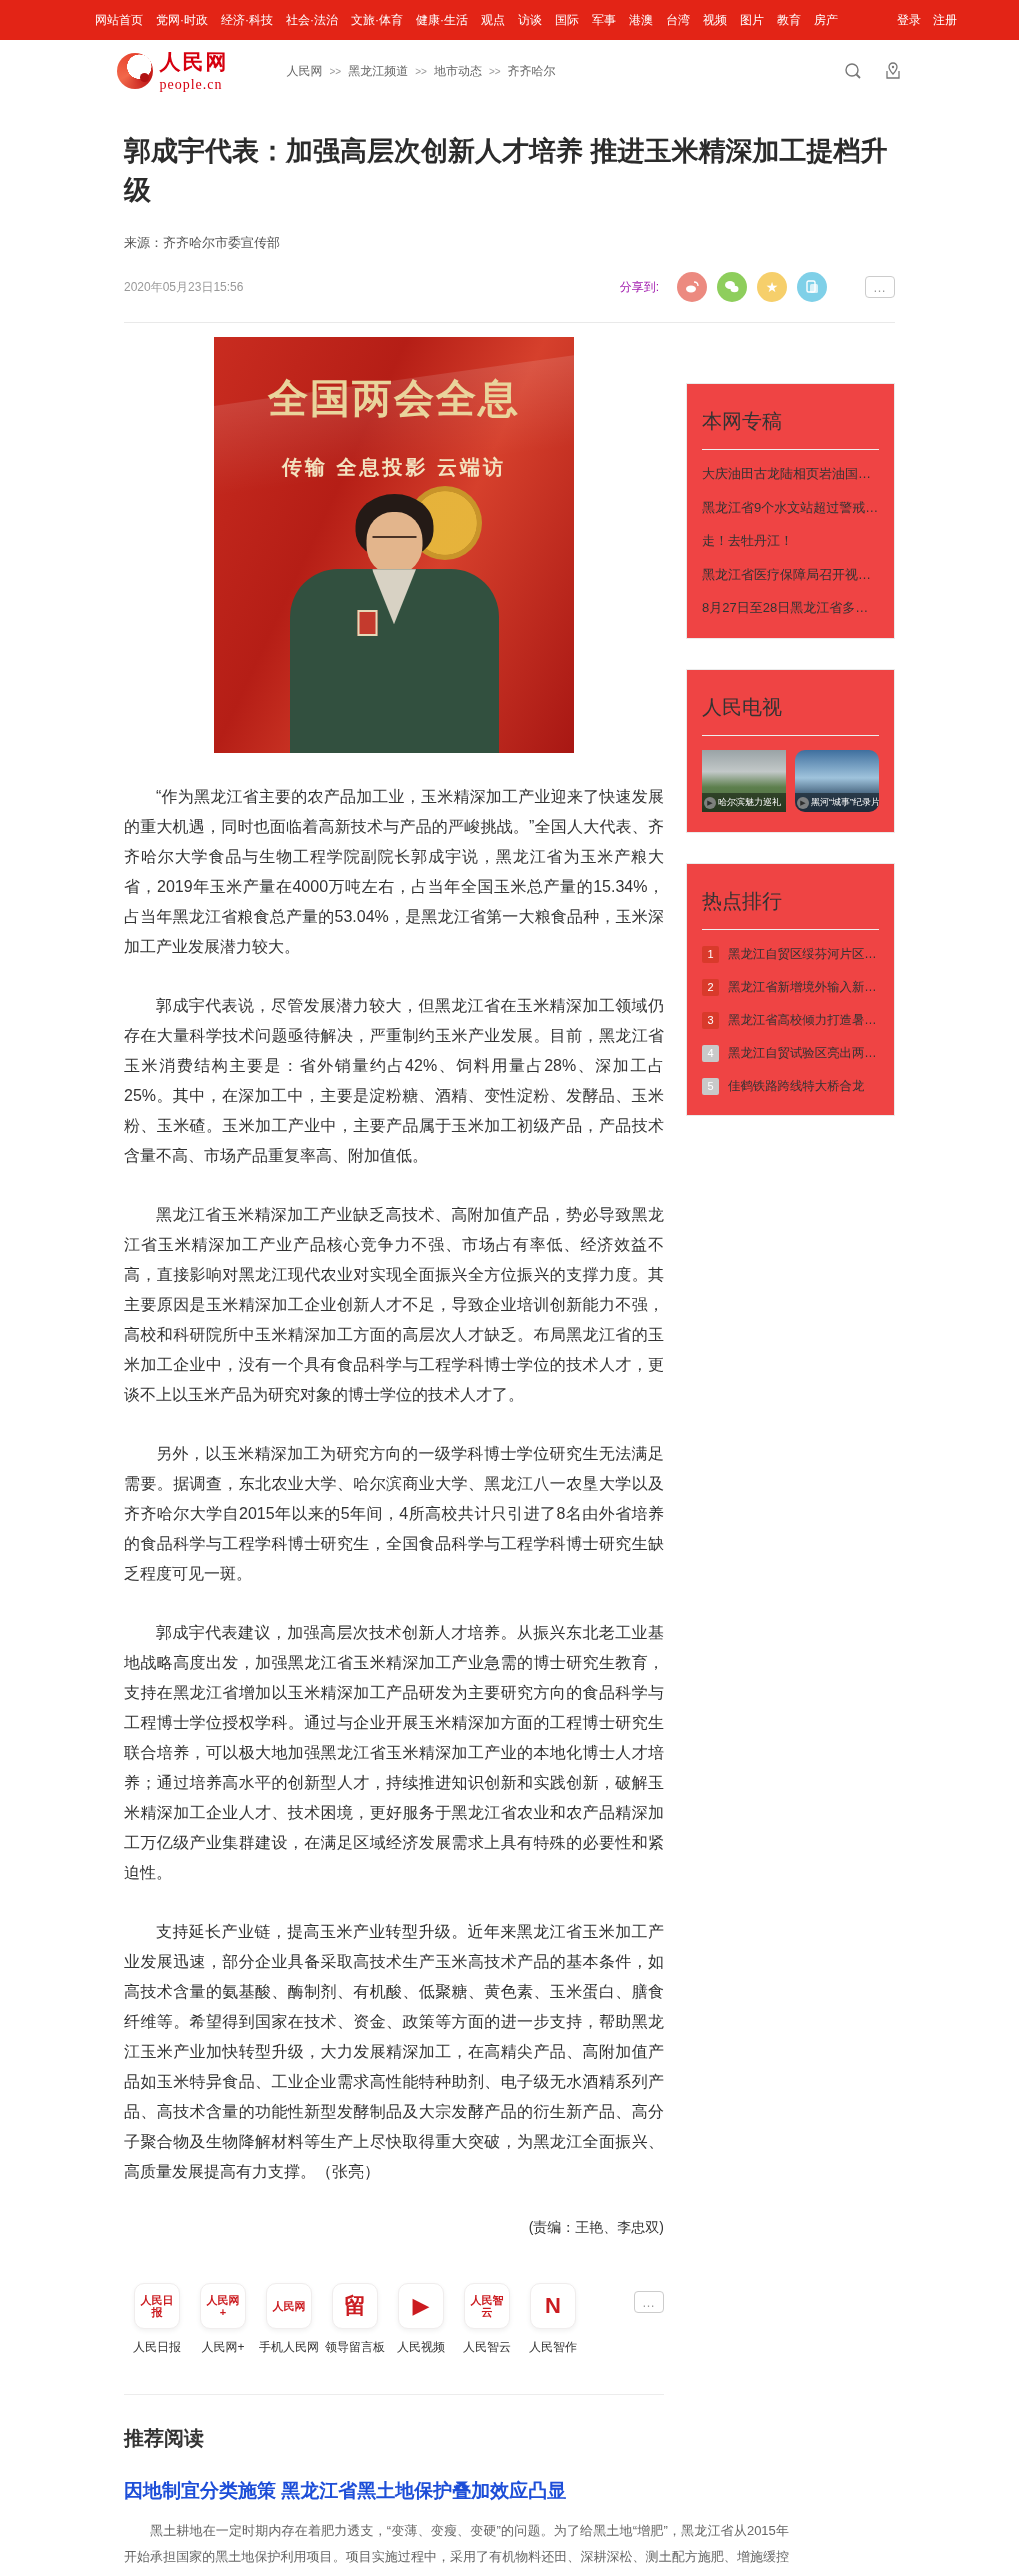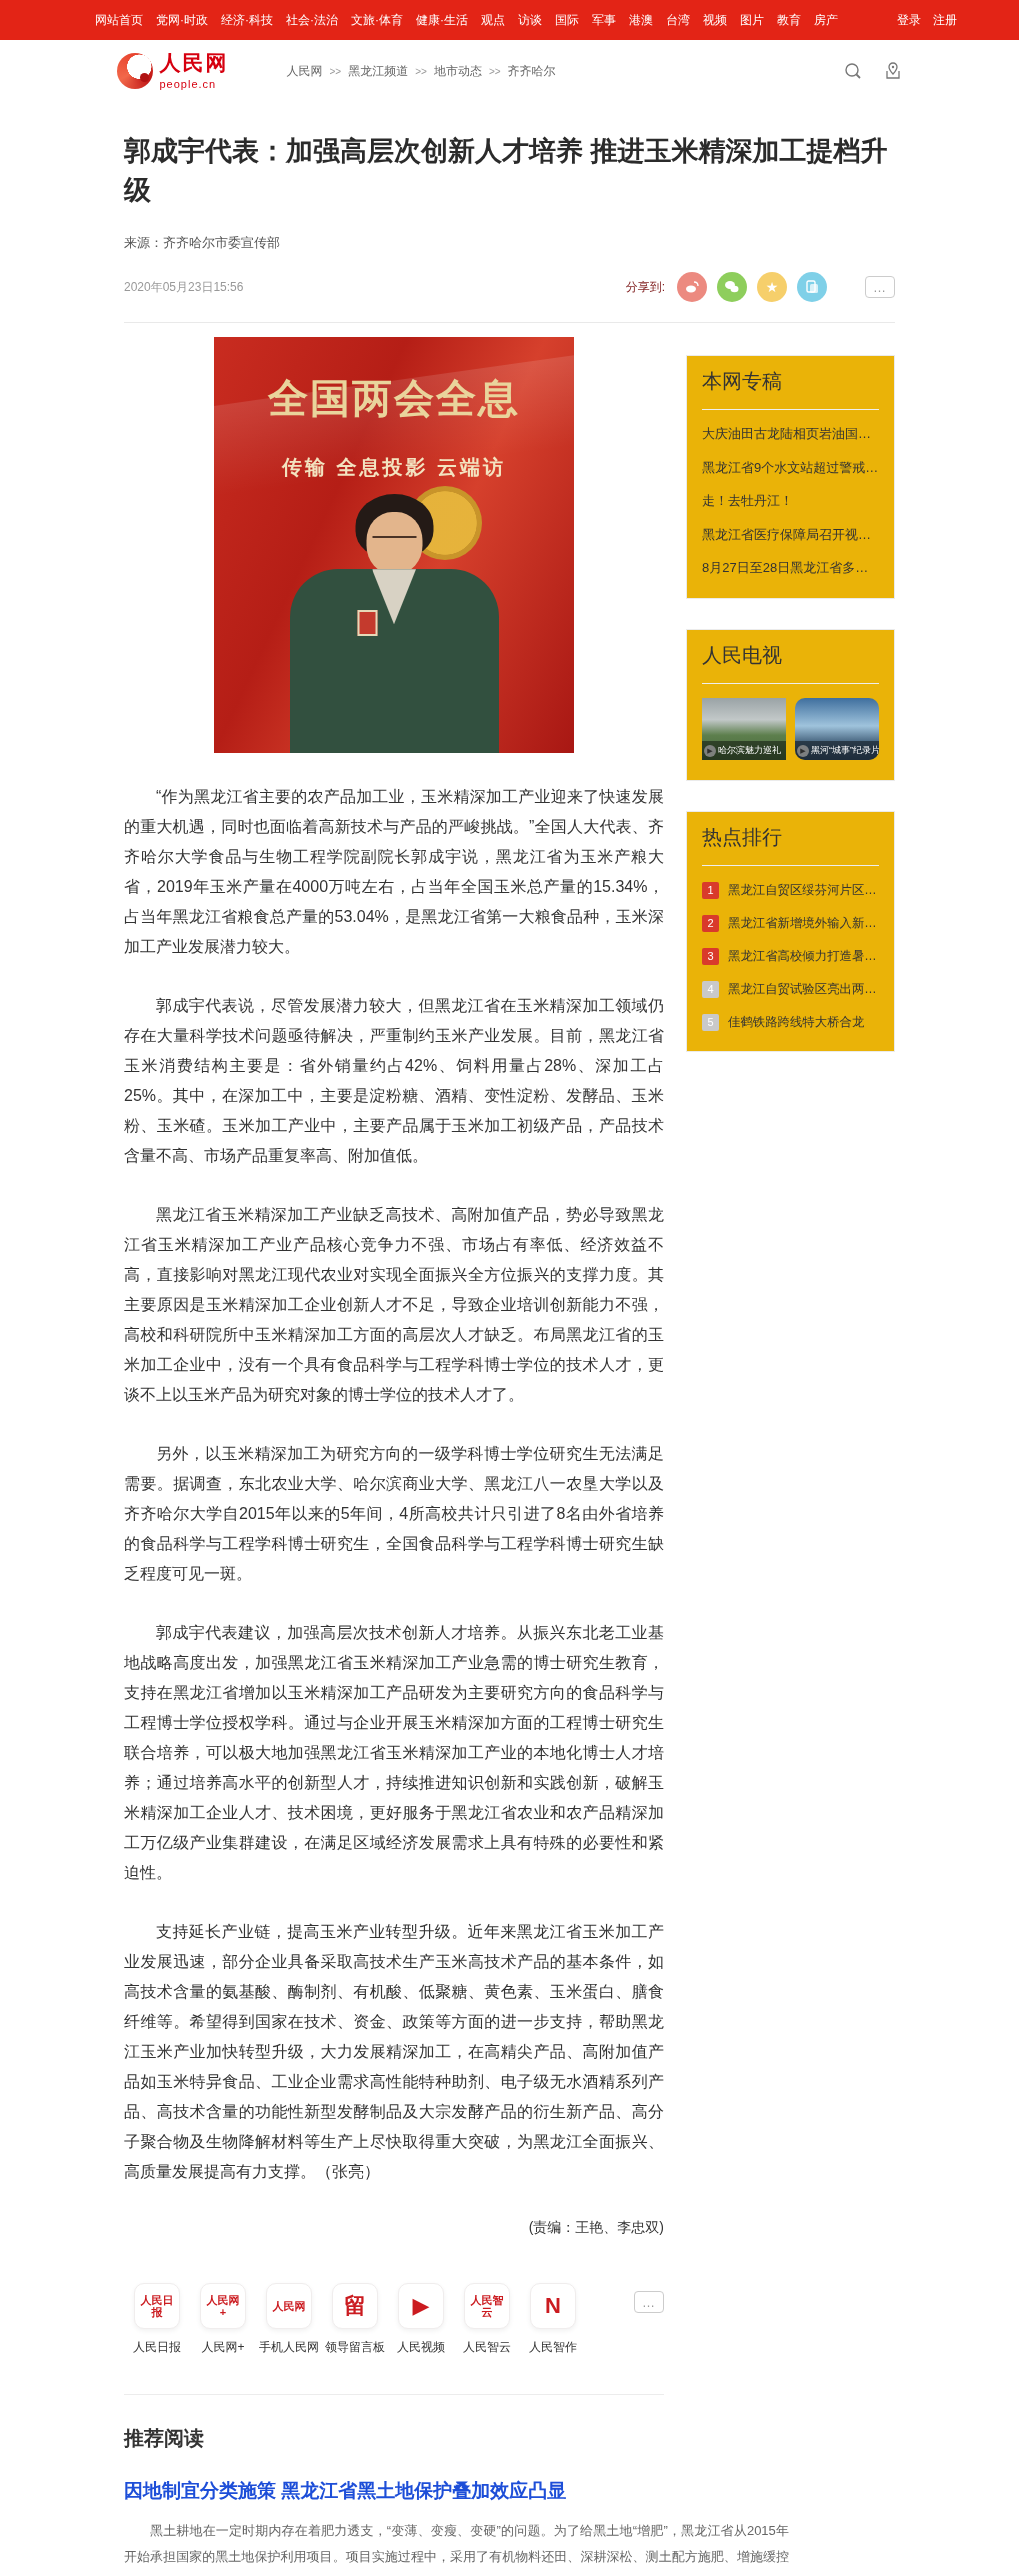--- a/index.html
+++ b/index.html
@@ -12,36 +12,36 @@
   .topbar .auth { margin-left:auto; display:flex; gap:12px;text-align:right; }
   .topbar .auth a { margin-right:0; }
 
   
   .header { width:786px; margin:0 auto; height:62px; display:flex; align-items:center; }
   .logo { display:flex; align-items:center; gap:7px; }
   .logo-swirl { width:36px; height:36px; border-radius:50%; background:radial-gradient(circle at 62% 38%, #fff 0 38%, transparent 39%), conic-gradient(#e8432e, #c01717, #f2684a, #e8432e); position:relative; }
   .logo-swirl::after { content:""; position:absolute; right:4px; bottom:7px; width:9px; height:9px; border-radius:50%; background:#b01212; }
   .logo-text { line-height:1; }
   .logo-text .cn { color:#d6000f; font-size:21px; font-weight:bold; letter-spacing:2px; }
-  .logo-text .en { color:#d6000f; font-size:11px; margin-top:6px; letter-spacing:1px; }
+  .logo-text .en { color:#d6000f; font-size:14px; margin-top:6px; letter-spacing:1px;font-family:Liberation Serif, serif; }
   .crumb { margin-left:58px; font-size:12px; color:#666; display:flex; gap:7px; align-items:center; }
   .crumb .sep { color:#999; font-size:10px; }
   .hicons { margin-left:auto; display:flex; gap:20px; align-items:center; }
   .hicons svg { display:block; }
 
   
   .container { width:771px; margin:0 auto; }
 
   
   .a-title { margin-top:30px; font-size:27px; font-weight:bold; color:#2b2b2b; line-height:1.45; }
   .a-source { margin-top:24px; font-size:13px; color:#555; }
   .a-meta { margin-top:20px; display:flex; align-items:center;justify-content:flex-end; }
   .a-date { font-size:12px; color:#999; }
   .share { margin-left:auto; display:flex; align-items:center; gap:10px; }
-  .share-label { font-size:12px; color:#7f1d1d; margin-right:2px; }
+  .share-label { font-size:12px; color:#a21caf; margin-right:8px; }
   .sh { width:30px; height:30px; border-radius:50%; display:flex; align-items:center; justify-content:center; color:#fff; font-size:14px; }
   .sh-wb { background:#ec8a80; } .sh-wx { background:#8ece5c; } .sh-qz { background:#f6cf6b; } .sh-cp { background:#7fd0e8; }
   .sh svg { display:block; }
   .morebox { width:30px; height:22px; border:1px solid #ccc; border-radius:4px; color:#999; font-size:13px; display:flex; align-items:center; justify-content:center; margin-left:38px; letter-spacing:1px; }
   .a-divider { height:1px; background:#e9e9e9; margin-top:20px; }
 
   
   .cols { display:flex; gap:22px; align-items:flex-start; }
   .colL { width:540px; }
   .colR { width:209px; margin-top:32px; }
@@ -75,21 +75,21 @@
   .apps-divider { height:1px; background:#ececec; margin-top:38px; }
 
   
   .rec-h { margin-top:30px; font-size:20px; font-weight:bold; color:#333; }
   .rec-item { margin-top:26px; }
   .rec-t { font-size:19px; font-weight:bold; color:#1d4ed8; }
   .rec-s { margin-top:14px; font-size:13px; color:#666; line-height:26px; text-align:justify; text-indent:2em; width:665px; }
   .rec-s .detail { color:#d02a1e; }
 
   
-  .sbox { border:1px solid #ebebeb; padding:12px 15px 20px; margin-bottom:30px; background:#eab308; }
+  .sbox { border:1px solid #ebebeb; padding:24px 15px 20px; margin-bottom:30px; background:#ef4444;margin-top:28px; }
   .sbox-h { font-size:20px; color:#333; }
   .sbox-line { height:1px; background:#eee; margin:14px 0 6px; }
   .sp-item { font-size:13px; color:#333; line-height:1.5; margin-top:14px; white-space:nowrap; overflow:hidden; text-overflow:ellipsis; }
   .tv-row { display:flex; gap:9px; margin-top:14px; }
   .tv { width:85px; height:62px; position:relative; overflow:hidden; }
   .tv.v1 { background:linear-gradient(180deg,#9aa3a6 0%,#c2c8c8 35%,#5d7f4d 60%,#47663c 100%); }
   .tv.v2 { background:linear-gradient(180deg,#3f6f9e 0%,#9fc3dc 45%,#4c6a84 70%,#37506b 100%);border-radius:10px; }
   .tv-cap { position:absolute; left:0; right:0; bottom:0; background:rgba(0,0,0,.45); color:#fff; font-size:9px; padding:3px 2px 3px 16px; white-space:nowrap; }
   .tv-play { position:absolute; left:2px; bottom:3px; width:12px; height:12px; border-radius:50%; background:rgba(255,255,255,.85); color:#555; font-size:7px; display:flex; align-items:center; justify-content:center; }
   .hot-item { display:flex; align-items:center; gap:9px; margin-top:16px; }

